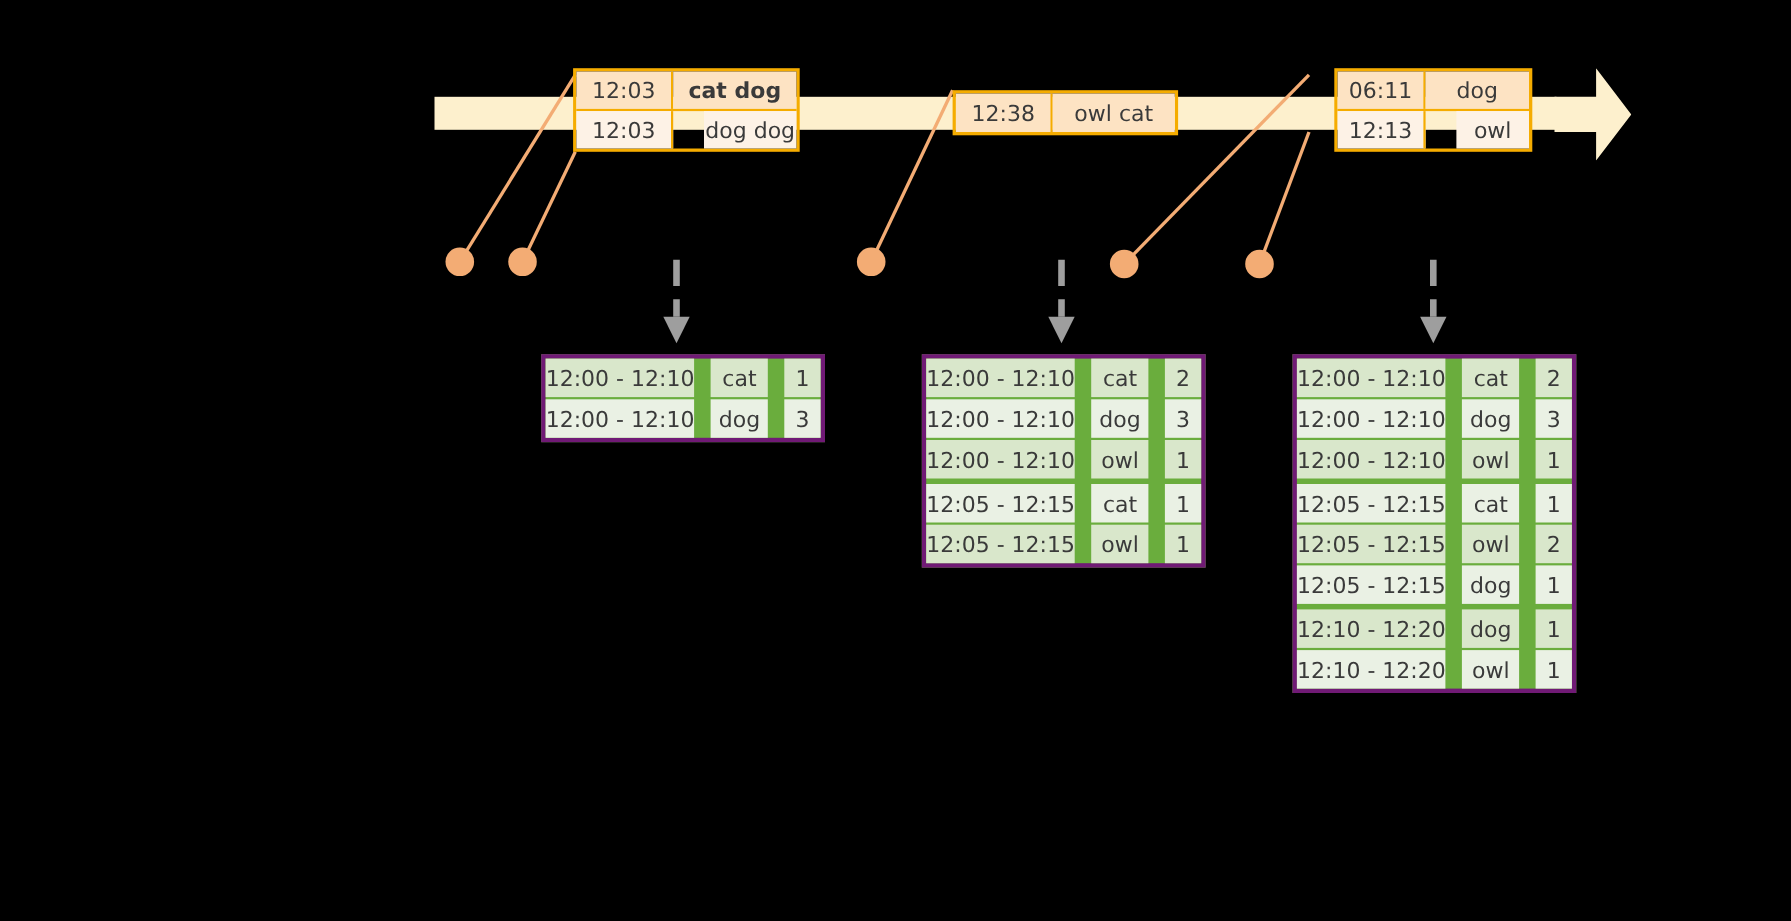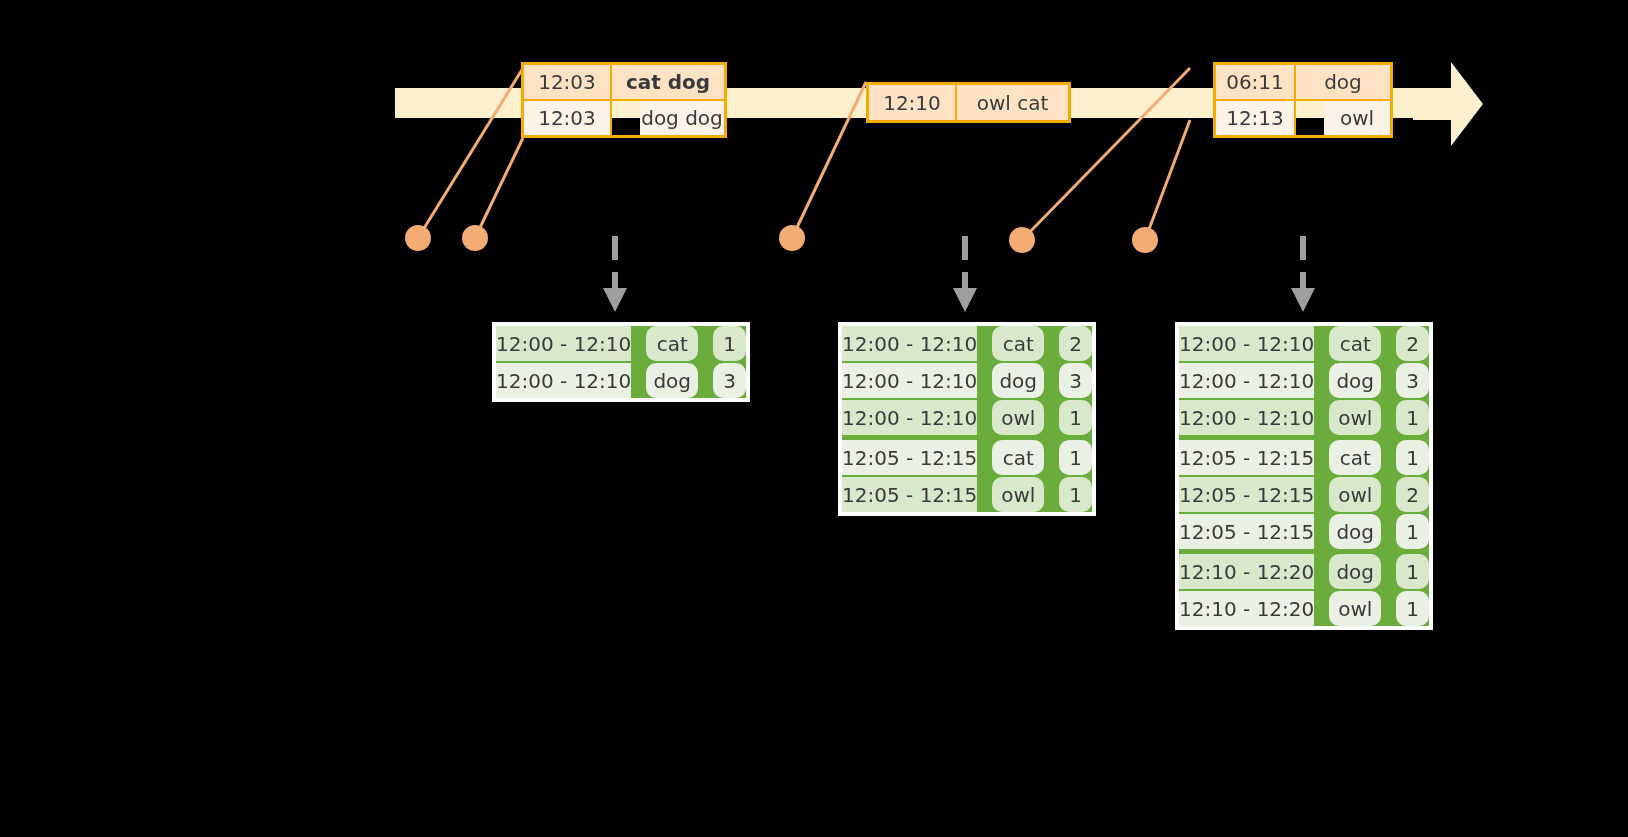--- a/index.html
+++ b/index.html
@@ -26,27 +26,27 @@
   .sh-light{background:#fdf2e6;}
 
   
   .conn{position:absolute;left:0;top:0;width:1628px;height:837px;pointer-events:none;}
   .dot{position:absolute;width:26px;height:26px;border-radius:50%;background:#f3ac74;}
 
   
   .dash{position:absolute;}
 
   
-  .tbl{position:absolute;border:4px solid #ffffff;box-sizing:border-box;background:#6aad3d;}
+  .tbl{position:absolute;border:4px solid #701a75;box-sizing:border-box;background:#6aad3d;}
   .trow{display:flex;align-items:stretch;}
   .trow + .trow{margin-top:2px;}
   .trow.grp{margin-top:5px;}
   .tc{display:flex;align-items:center;justify-content:center;
       font-size:20px;color:#3a3a3a;box-sizing:border-box;height:35px;}
-  .tc + .tc{margin-left:15px;border-radius:10px;}
+  .tc + .tc{margin-left:15px;}
   .g-dark{background:#d9e7cb;}
   .g-light{background:#eaf1e4;}
 </style>
 </head>
 <body>
 
 <div id="stage">
 
   <div class="tl-bar"></div>
   <div class="tl-head">
@@ -90,21 +90,21 @@
       <div class="ev-v sh-dark" style="flex:1;font-weight:bold;">cat dog</div>
     </div>
     <div class="ev-row">
       <div class="ev-t sh-light" style="width:86px;">12:03</div>
       <div class="ev-v sh-light" style="flex:1;">dog dog</div>
     </div>
   </div>
 
   <div class="ev" style="left:866px;top:82px;width:205px;height:41px;">
     <div class="ev-row">
-      <div class="ev-t sh-dark" style="width:86px;">12:10</div>
+      <div class="ev-t sh-dark" style="width:86px;">12:38</div>
       <div class="ev-v sh-dark" style="flex:1;text-align:right;">owl cat</div>
     </div>
   </div>
 
   <div class="ev" style="left:1213px;top:62px;width:180px;height:76px;">
     <div class="ev-row">
       <div class="ev-t sh-dark" style="width:78px;">06:11</div>
       <div class="ev-v sh-dark" style="flex:1;">dog</div>
     </div>
     <div class="ev-row">

